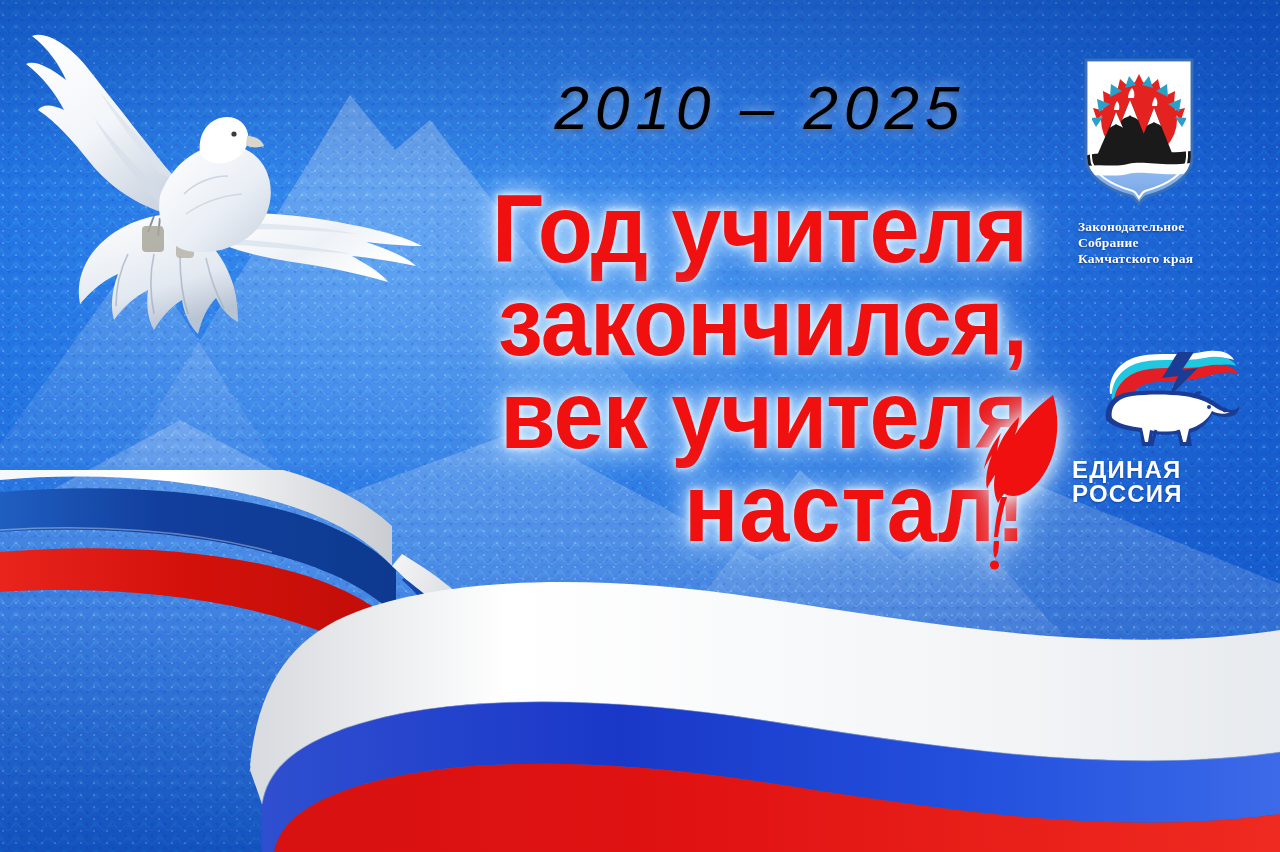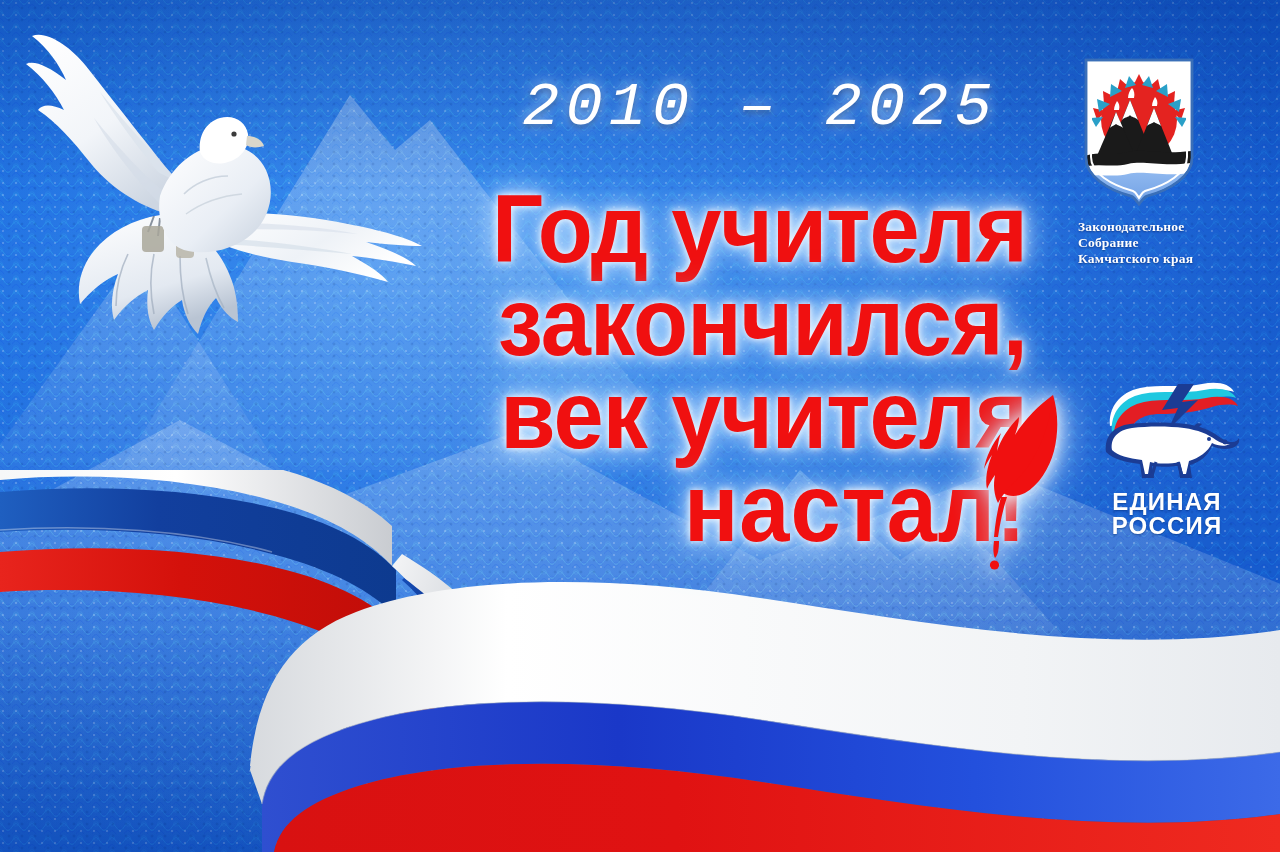--- a/index.html
+++ b/index.html
@@ -70,26 +70,26 @@
     height: 382px;
   }
 
   
   .years {
     position: absolute;
     left: 470px;
     top: 72px;
     width: 580px;
     text-align: center;
-    font-family: Liberation Mono, monospace;
+    font-family: Liberation Sans, sans-serif;
     font-style: italic;
     font-weight: 400;
     font-size: 62px;
     letter-spacing: 6px;
-    color: #ffffff;
+    color: #000000;
     text-shadow:
       0 0 14px rgba(200,230,255,0.85),
       0 3px 5px rgba(0,30,90,0.55);
     white-space: nowrap;
   }
   .headline {
     position: absolute;
     left: 336px;
     top: 182px;
     width: 716px;
@@ -142,23 +142,22 @@
     font-size: 13.5px;
     line-height: 1.18;
     color: #ffffff;
     letter-spacing: .2px;
     text-shadow: 0 1px 2px rgba(0,30,90,0.6);
   }
 
   .party-block {
     position: absolute;
     right: 18px;
-    top: 370px;
+    top: 338px;
     width: 190px;
-    text-align: center;
     z-index: 8;
   }
   .party-logo { width: 170px; height: 118px; display: block; margin: 0 auto; }
   .party-name {
     margin-top: 2px;
     font-family: "Liberation Sans Narrow", "Liberation Sans", sans-serif;
     font-weight: 700;
     font-size: 24px;
     line-height: 1.0;
     letter-spacing: 1.2px;

